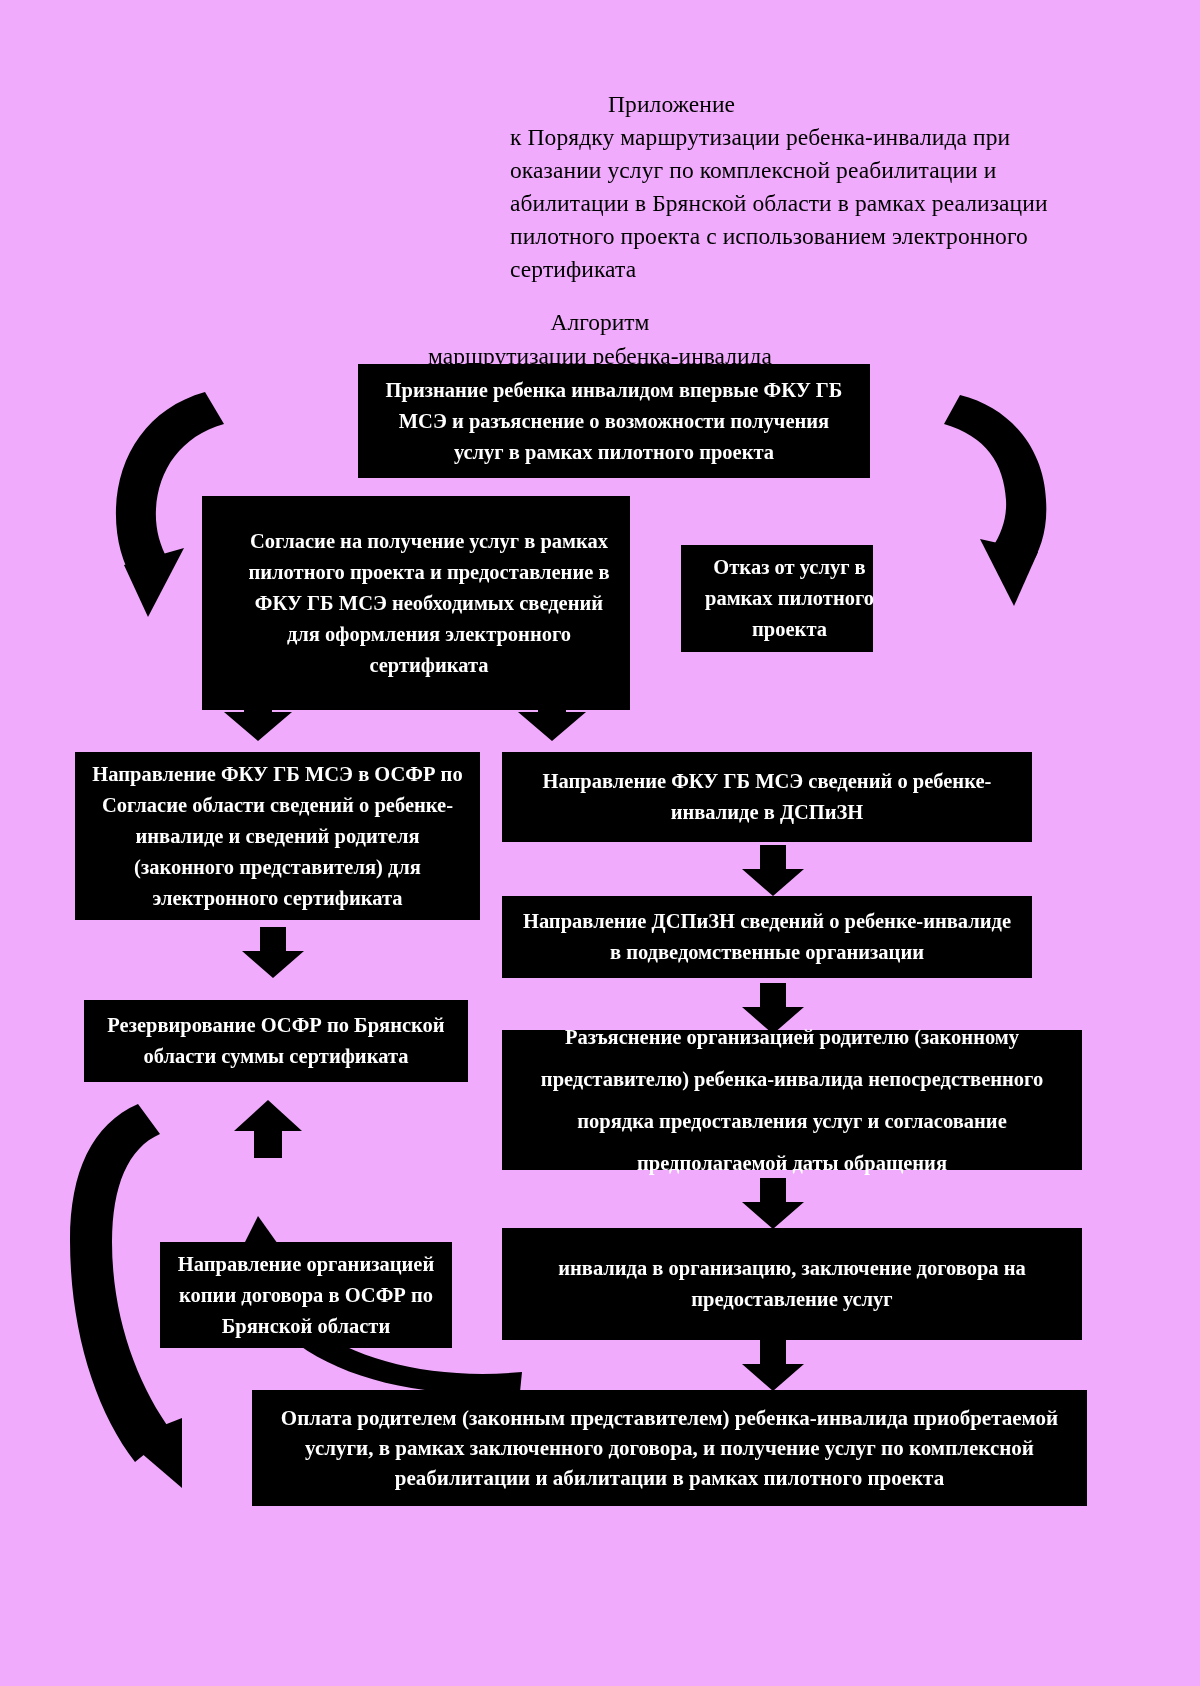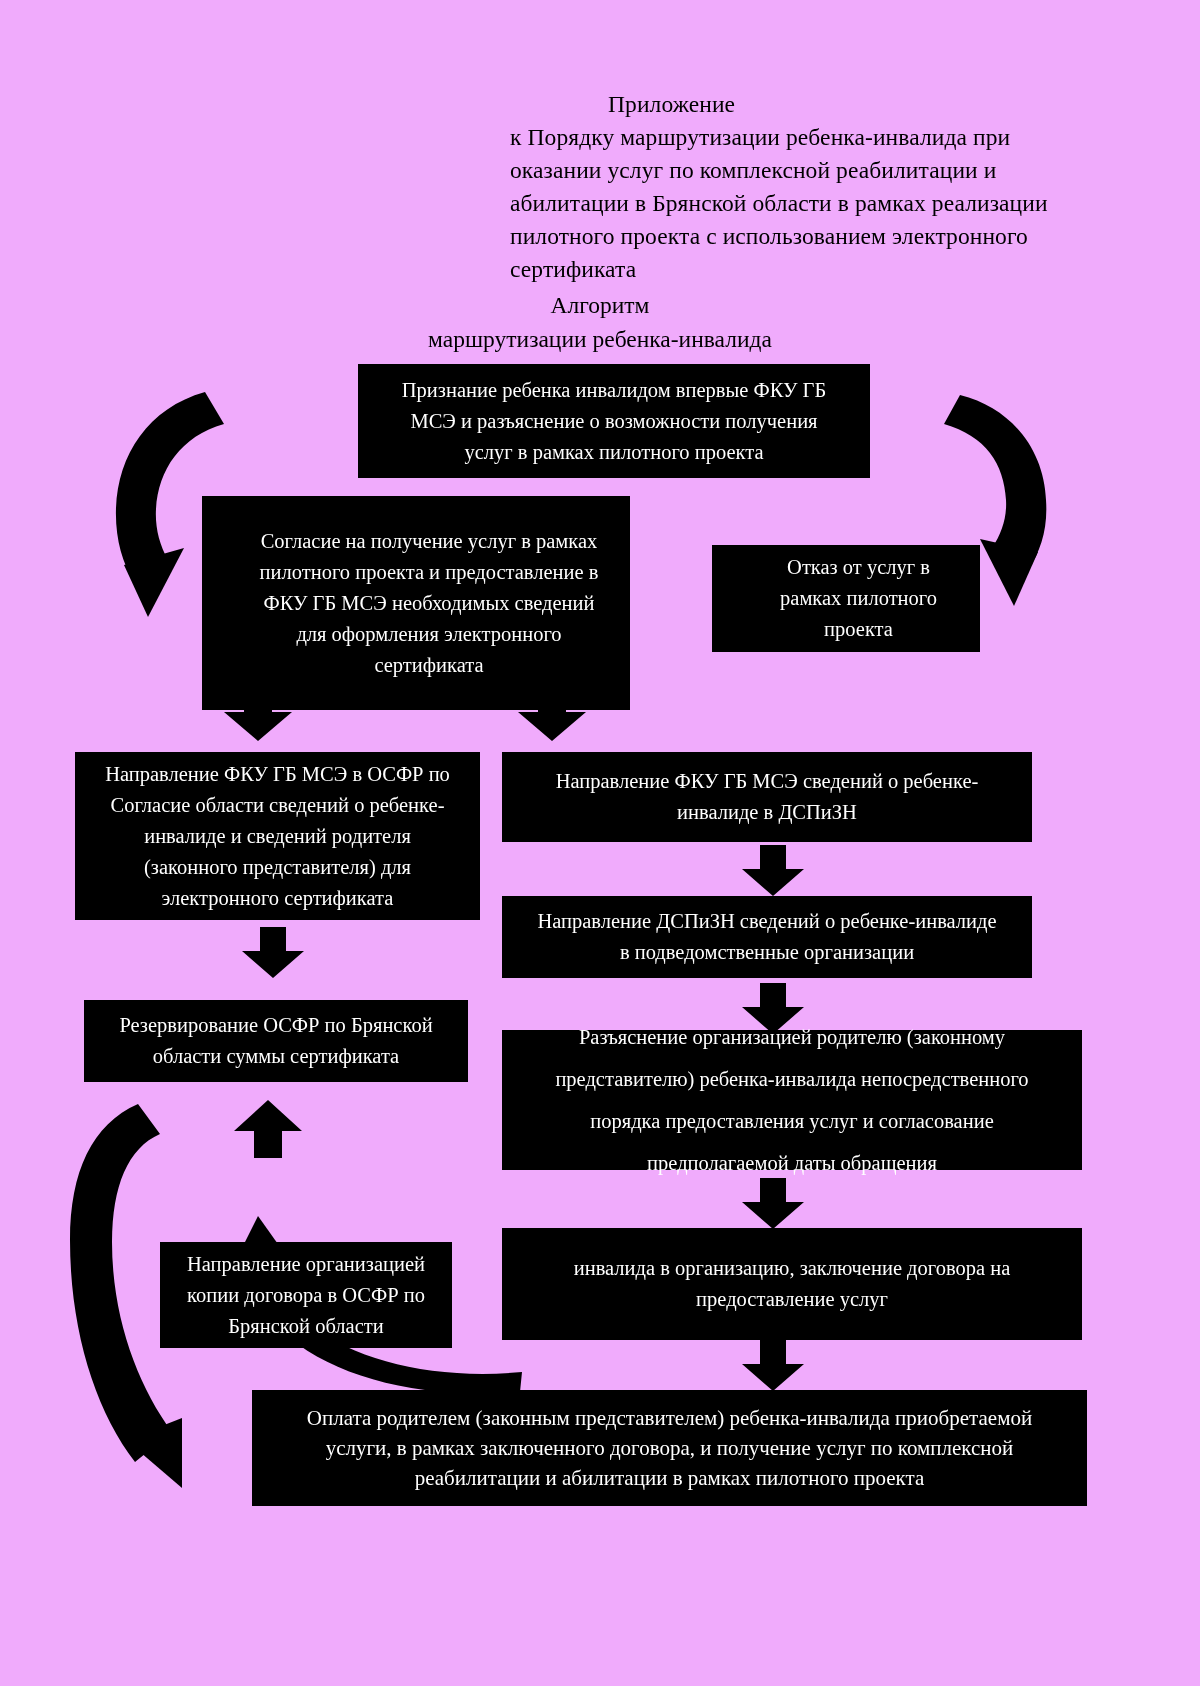--- a/index.html
+++ b/index.html
@@ -32,21 +32,21 @@
     letter-spacing: 0.1px;
   }
   .header-line.centered {
     text-align: left;
     padding-left: 98px;
   }
 
   .algo-title {
     position: absolute;
     left: 300px;
-    top: 288px;
+    top: 305px;
     width: 600px;
     text-align: center;
   }
   .algo-title div {
     font-size: 23.5px;
     line-height: 34px;
   }
 
   
   .box {
@@ -59,21 +59,21 @@
     justify-content: center;
     text-align: center;
     box-sizing: border-box;
     padding: 6px 10px;
   }
   .box .ln {
     display: block;
     white-space: nowrap;
     font-size: 20.5px;
     line-height: 31px;
-    font-weight: 400;
+    font-weight: 700;
   }
   .box.small .ln { font-size: 21px; line-height: 30px; }
 
   
   .arrow-down, .arrow-up {
     position: absolute;
   }
   svg { display: block; overflow: visible; }
   .blk { fill: #000000; }
 
@@ -211,21 +211,21 @@
   </div>
 
   <div class="box" style="left:202px; top:496px; width:428px; height:214px;padding-left:36px;">
     <span class="ln">Согласие на получение услуг в рамках</span>
     <span class="ln">пилотного проекта и предоставление в</span>
     <span class="ln">ФКУ ГБ МСЭ необходимых сведений</span>
     <span class="ln">для оформления электронного</span>
     <span class="ln">сертификата</span>
   </div>
 
-  <div class="box" style="left:712px; top:545px; width:268px; height:107px;padding-left:35px;">
+  <div class="box" style="left:681px; top:545px; width:192px; height:107px;padding-left:35px;">
     <span class="ln">Отказ  от услуг в</span>
     <span class="ln">рамках пилотного</span>
     <span class="ln">проекта</span>
   </div>
 
   <div class="box" style="left:75px; top:752px; width:405px; height:168px;">
     <span class="ln">Направление ФКУ ГБ МСЭ в ОСФР по</span>
     <span class="ln">Согласие области сведений о ребенке-</span>
     <span class="ln">инвалиде и сведений родителя</span>
     <span class="ln">(законного представителя)  для</span>

